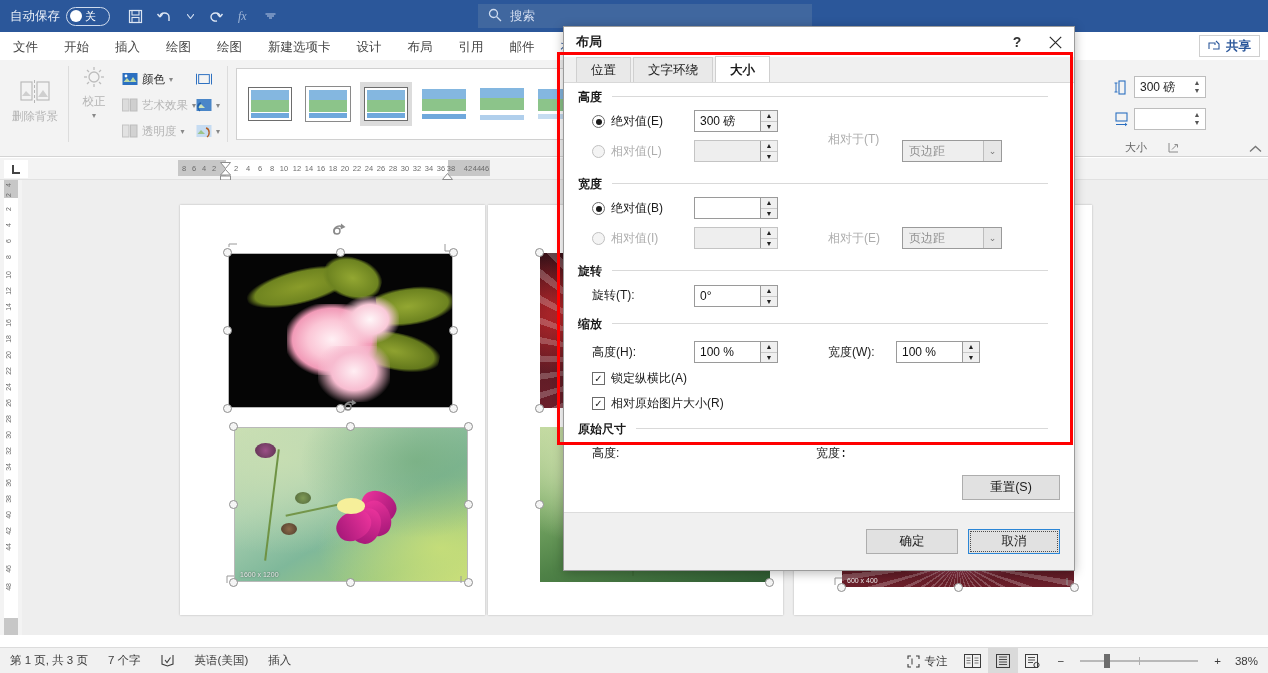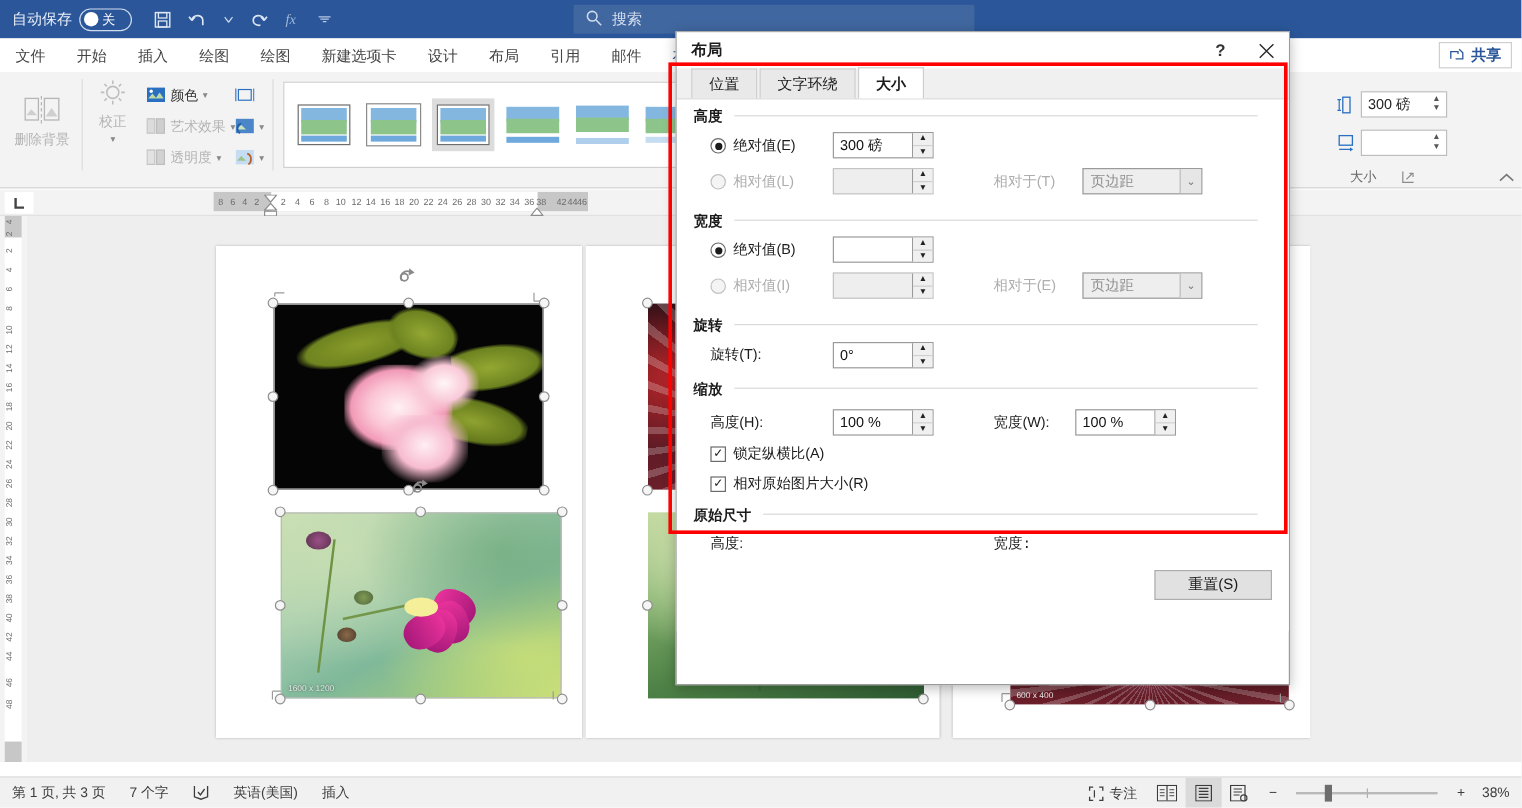--- a/index.html
+++ b/index.html
@@ -887,21 +887,21 @@
         <span class="radio dis"></span>
         <span>相对值(L)</span>
       </div>
       <div class="numfield dis" style="position:absolute; left:130px; top:57px;">
         <span></span>
         <div class="nspin">
             <i>▲</i>
             <i>▼</i>
           </div>
       </div>
-      <div class="frow dis" style="left:264px; top:60px;">
+      <div class="frow dis" style="left:264px; top:48px;">
         <span>相对于(T)</span>
       </div>
       <div class="combo" style="position:absolute; left:338px; top:57px;">
         <span>页边距</span>
         <span class="cbtn">⌄</span>
       </div>
 
       <div style="position:absolute; left:14px; top:93px;">
         <span class="sec-title">宽度</span>
       </div>
@@ -991,28 +991,32 @@
 
       <div style="position:absolute; left:14px; top:338px;">
         <span class="sec-title">原始尺寸</span>
       </div>
       <div class="sec-line" style="left:72px; top:345px; width:412px;"></div>
 
       <div class="frow" style="left:28px; top:362px;">
         <span>高度:</span>
         <span></span>
       </div>
-      <div class="frow" style="left:264px; top:362px;font-family:Liberation Mono, monospace;">
+      <div class="frow" style="left:252px; top:362px;font-family:Liberation Mono, monospace;">
         <span>宽度:</span>
         <span></span>
       </div>
 
       <div class="btn" style="position:absolute; right:14px; top:392px; width:98px;">重置(S)</div>
     </div>
 
+    <div class="dlg-footer">
+      <div class="btn">确定</div>
+      <div class="btn focus">取消</div>
+    </div>
   </div>
 
   <div class="red-outline"></div>
 
   <div class="statusbar">
     <div class="sb-item">第 1 页, 共 3 页</div>
     <div class="sb-item">7 个字</div>
     <div class="sb-item">
       <svg width="14" height="13" viewBox="0 0 14 13">
           <path d="M1 1 L1 10 L6.5 12 L12 10 L12 1" fill="none" stroke="#3c3c3c" stroke-width="1.1"></path>

